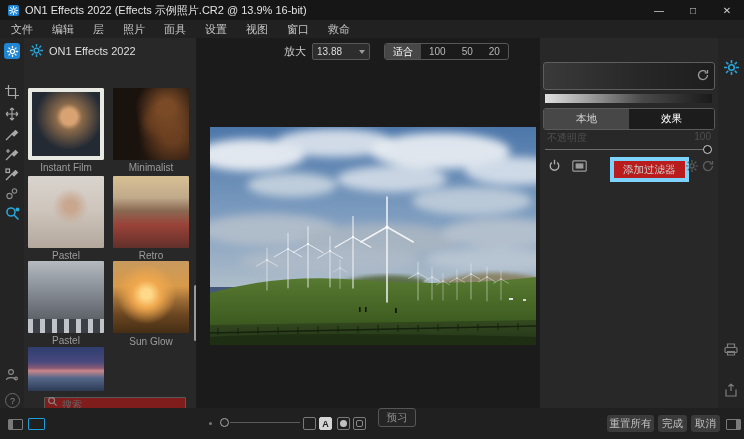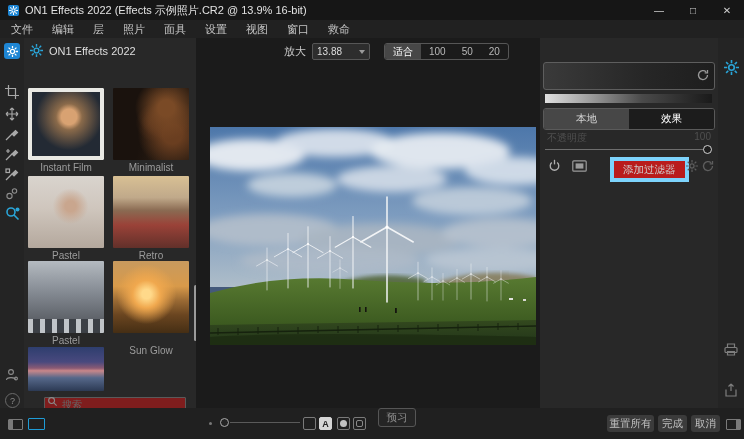--- a/index.html
+++ b/index.html
@@ -222,21 +222,21 @@
       <div class="tlabel" style="left:85px;top:74px">Minimalist</div>
 
       <div class="thumb thumb-2" style="left:0;top:88px"></div>
       <div class="thumb thumb-3" style="left:85px;top:88px"></div>
       <div class="tlabel" style="left:0;top:162px">Pastel</div>
       <div class="tlabel" style="left:85px;top:162px">Retro</div>
 
       <div class="thumb thumb-4" style="left:0;top:173px"></div>
       <div class="thumb thumb-5" style="left:85px;top:173px"></div>
       <div class="tlabel" style="left:0;top:247px">Pastel</div>
-      <div class="tlabel" style="left:85px;top:257px">Sun Glow</div>
+      <div class="tlabel" style="left:85px;top:248px">Sun Glow</div>
 
       <div class="thumb thumb-6" style="left:0;top:259px"></div>
     </div>
     <div class="lp-scroll"></div>
     <div class="search-wrap">
       <svg width="11" height="11" viewBox="0 0 12 12">
         <g stroke="#8a8a8a" stroke-width="1.2" fill="none">
             <circle cx="5" cy="5" r="3.2"></circle>
             <path d="M7.5 7.5l3 3"></path>
           </g>

